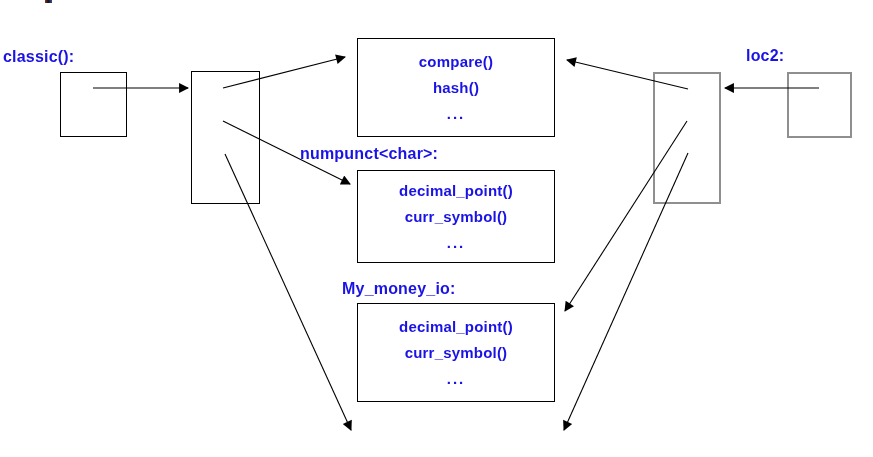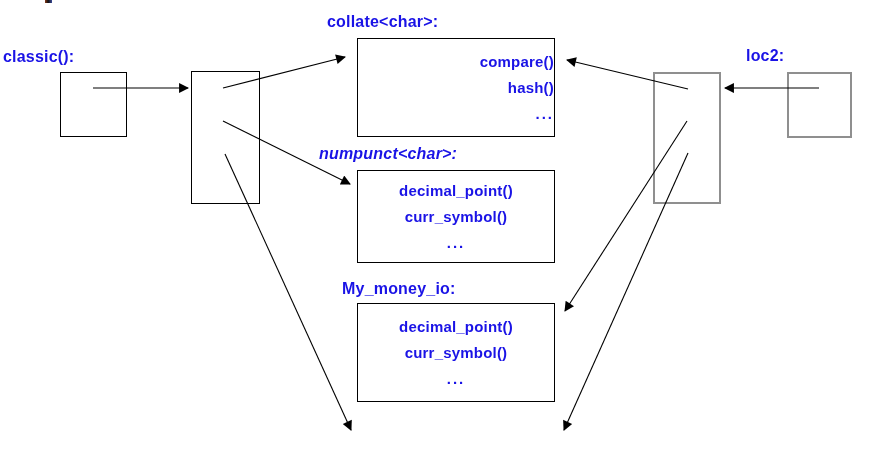--- a/index.html
+++ b/index.html
@@ -62,37 +62,36 @@
 </style>
 </head>
 <body>
 
 <div id="canvas">
 
   <div id="edge-artifact"></div>
 
   <div class="blue-label" style="left:3px; top:48px;">classic():</div>
 
-  <div class="blue-label" style="left:327px; top:13px;">collate&lt;char&gt;:</div>
 
   <div class="blue-label" style="left:746px; top:47px;">loc2:</div>
 
-  <div class="blue-label" style="left:319px; top:145px;font-style:italic;">numpunct&lt;char&gt;:</div>
+  <div class="blue-label" style="left:300px; top:145px;">numpunct&lt;char&gt;:</div>
 
   <div class="blue-label" style="left:327px; top:280px;margin-left:15px;">My_money_io:</div>
 
   <div class="node-box black-box" style="left:60px; top:72px; width:67px; height:65px;"></div>
 
   <div class="node-box black-box" style="left:191px; top:71px; width:69px; height:133px;"></div>
 
   <div class="node-box gray-box" style="left:653px; top:72px; width:68px; height:132px;"></div>
 
   <div class="node-box gray-box" style="left:787px; top:72px; width:65px; height:66px;"></div>
 
-  <div class="node-box black-box facet-box" style="left:357px; top:38px; width:198px; height:99px;align-items:flex-end;">
+  <div class="node-box black-box facet-box" style="left:357px; top:38px; width:198px; height:99px;">
     <div class="facet-line">compare()</div>
     <div class="facet-line">hash()</div>
     <div class="facet-line dots">...</div>
   </div>
 
   <div class="node-box black-box facet-box" style="left:357px; top:170px; width:198px; height:93px;">
     <div class="facet-line">decimal_point()</div>
     <div class="facet-line">curr_symbol()</div>
     <div class="facet-line dots">...</div>
   </div>

